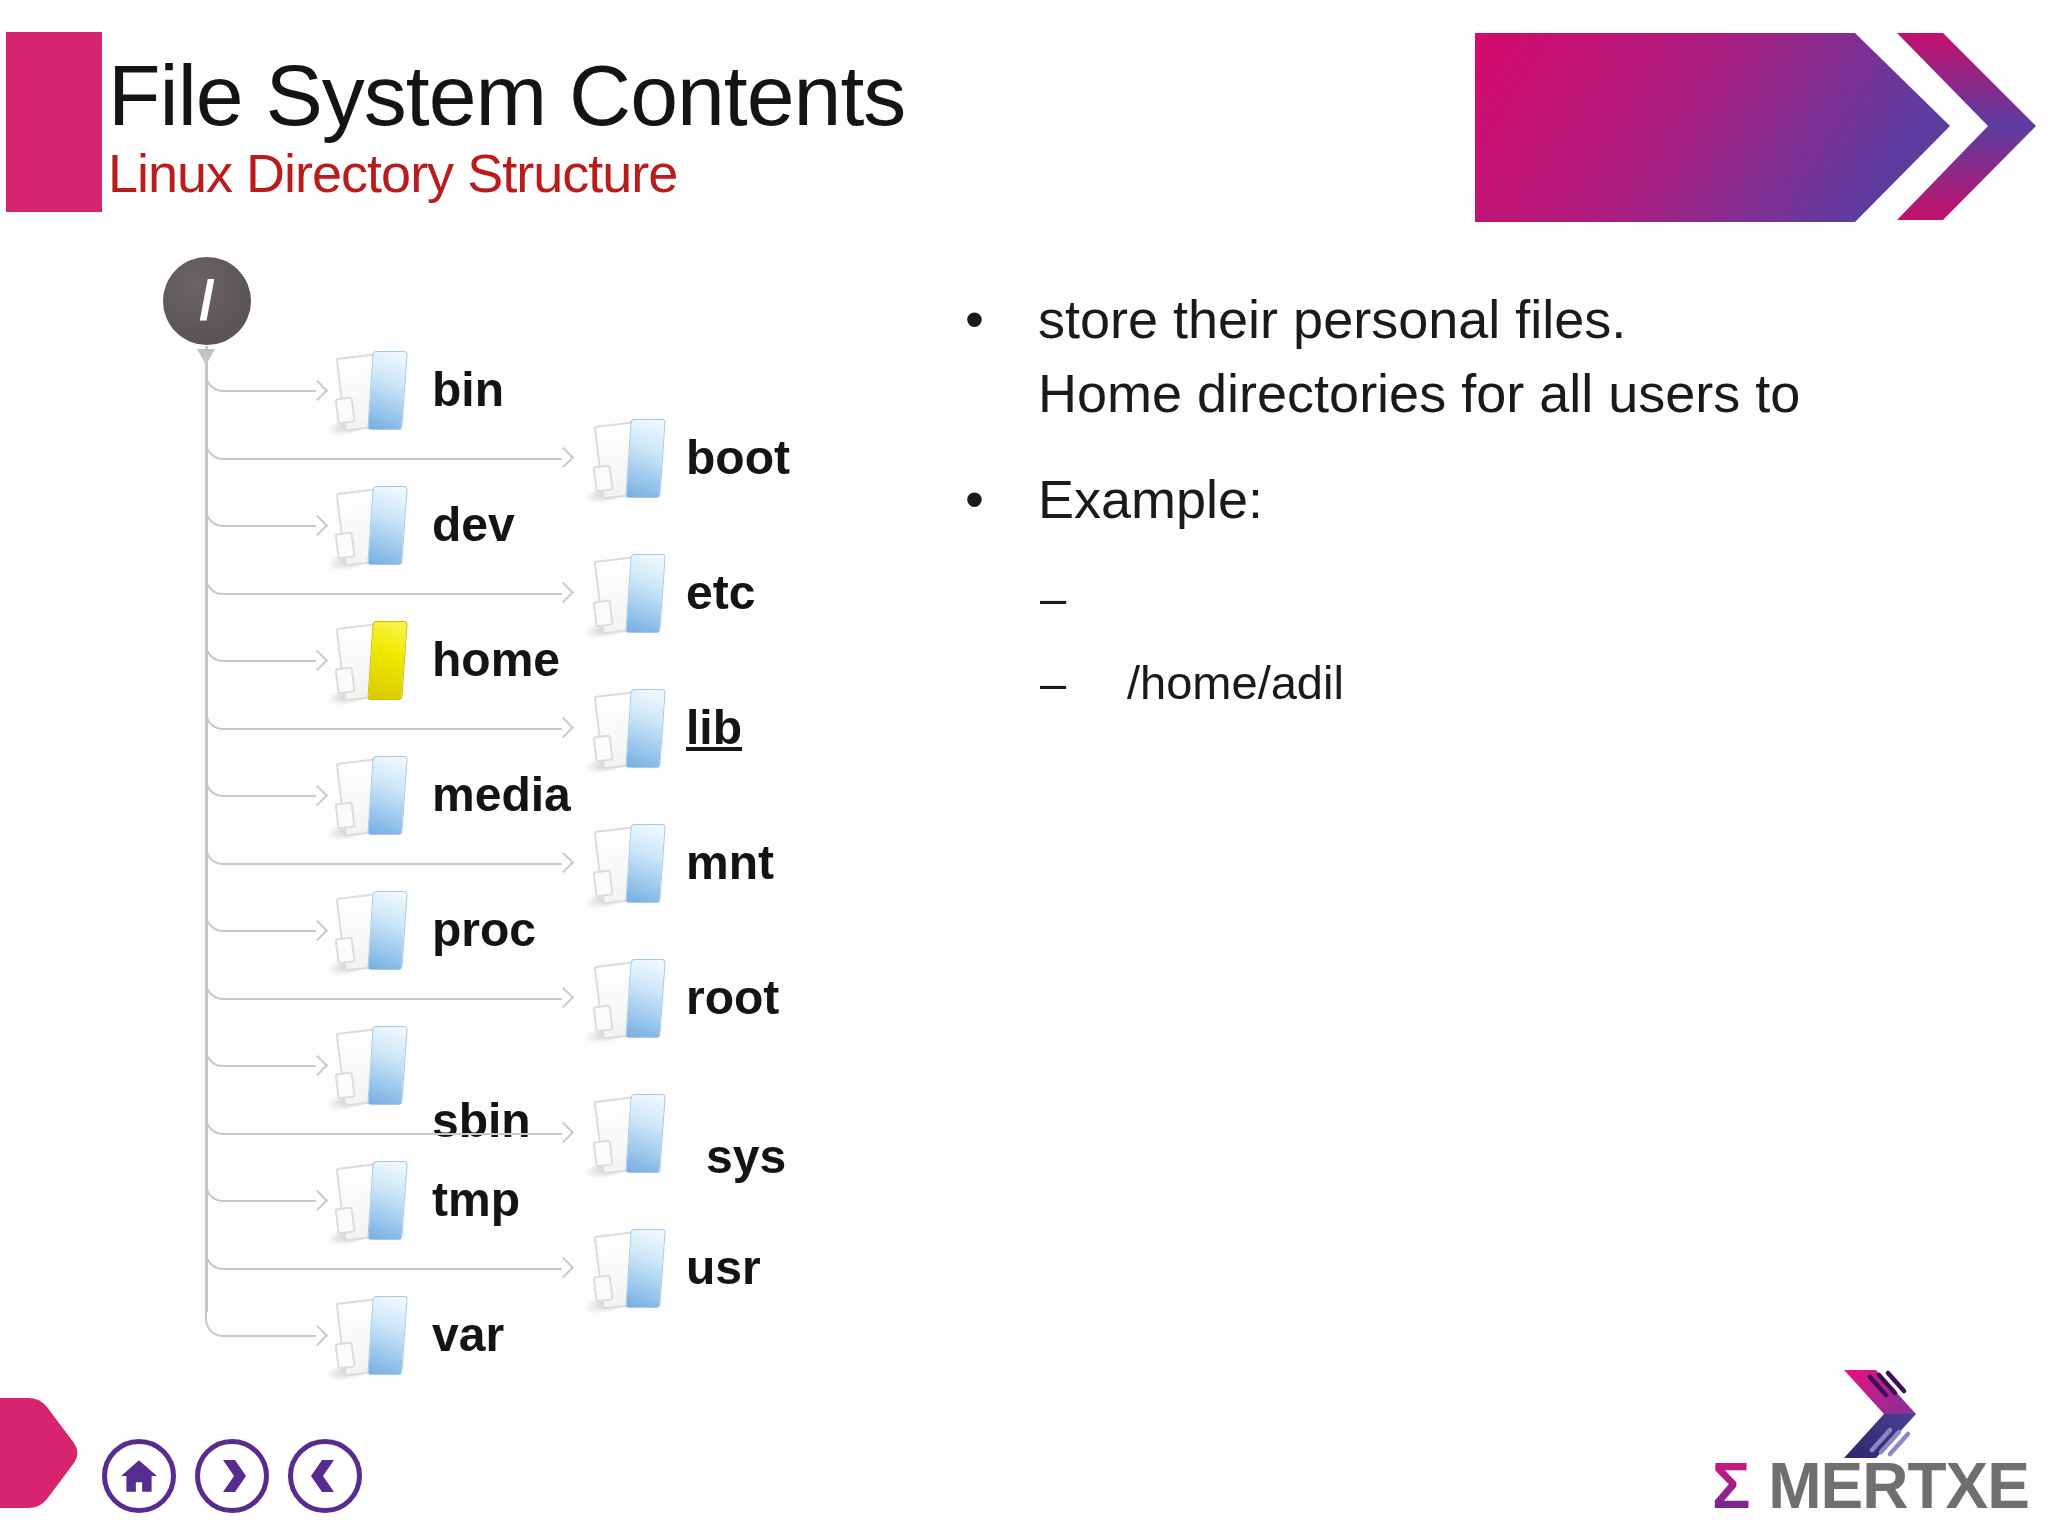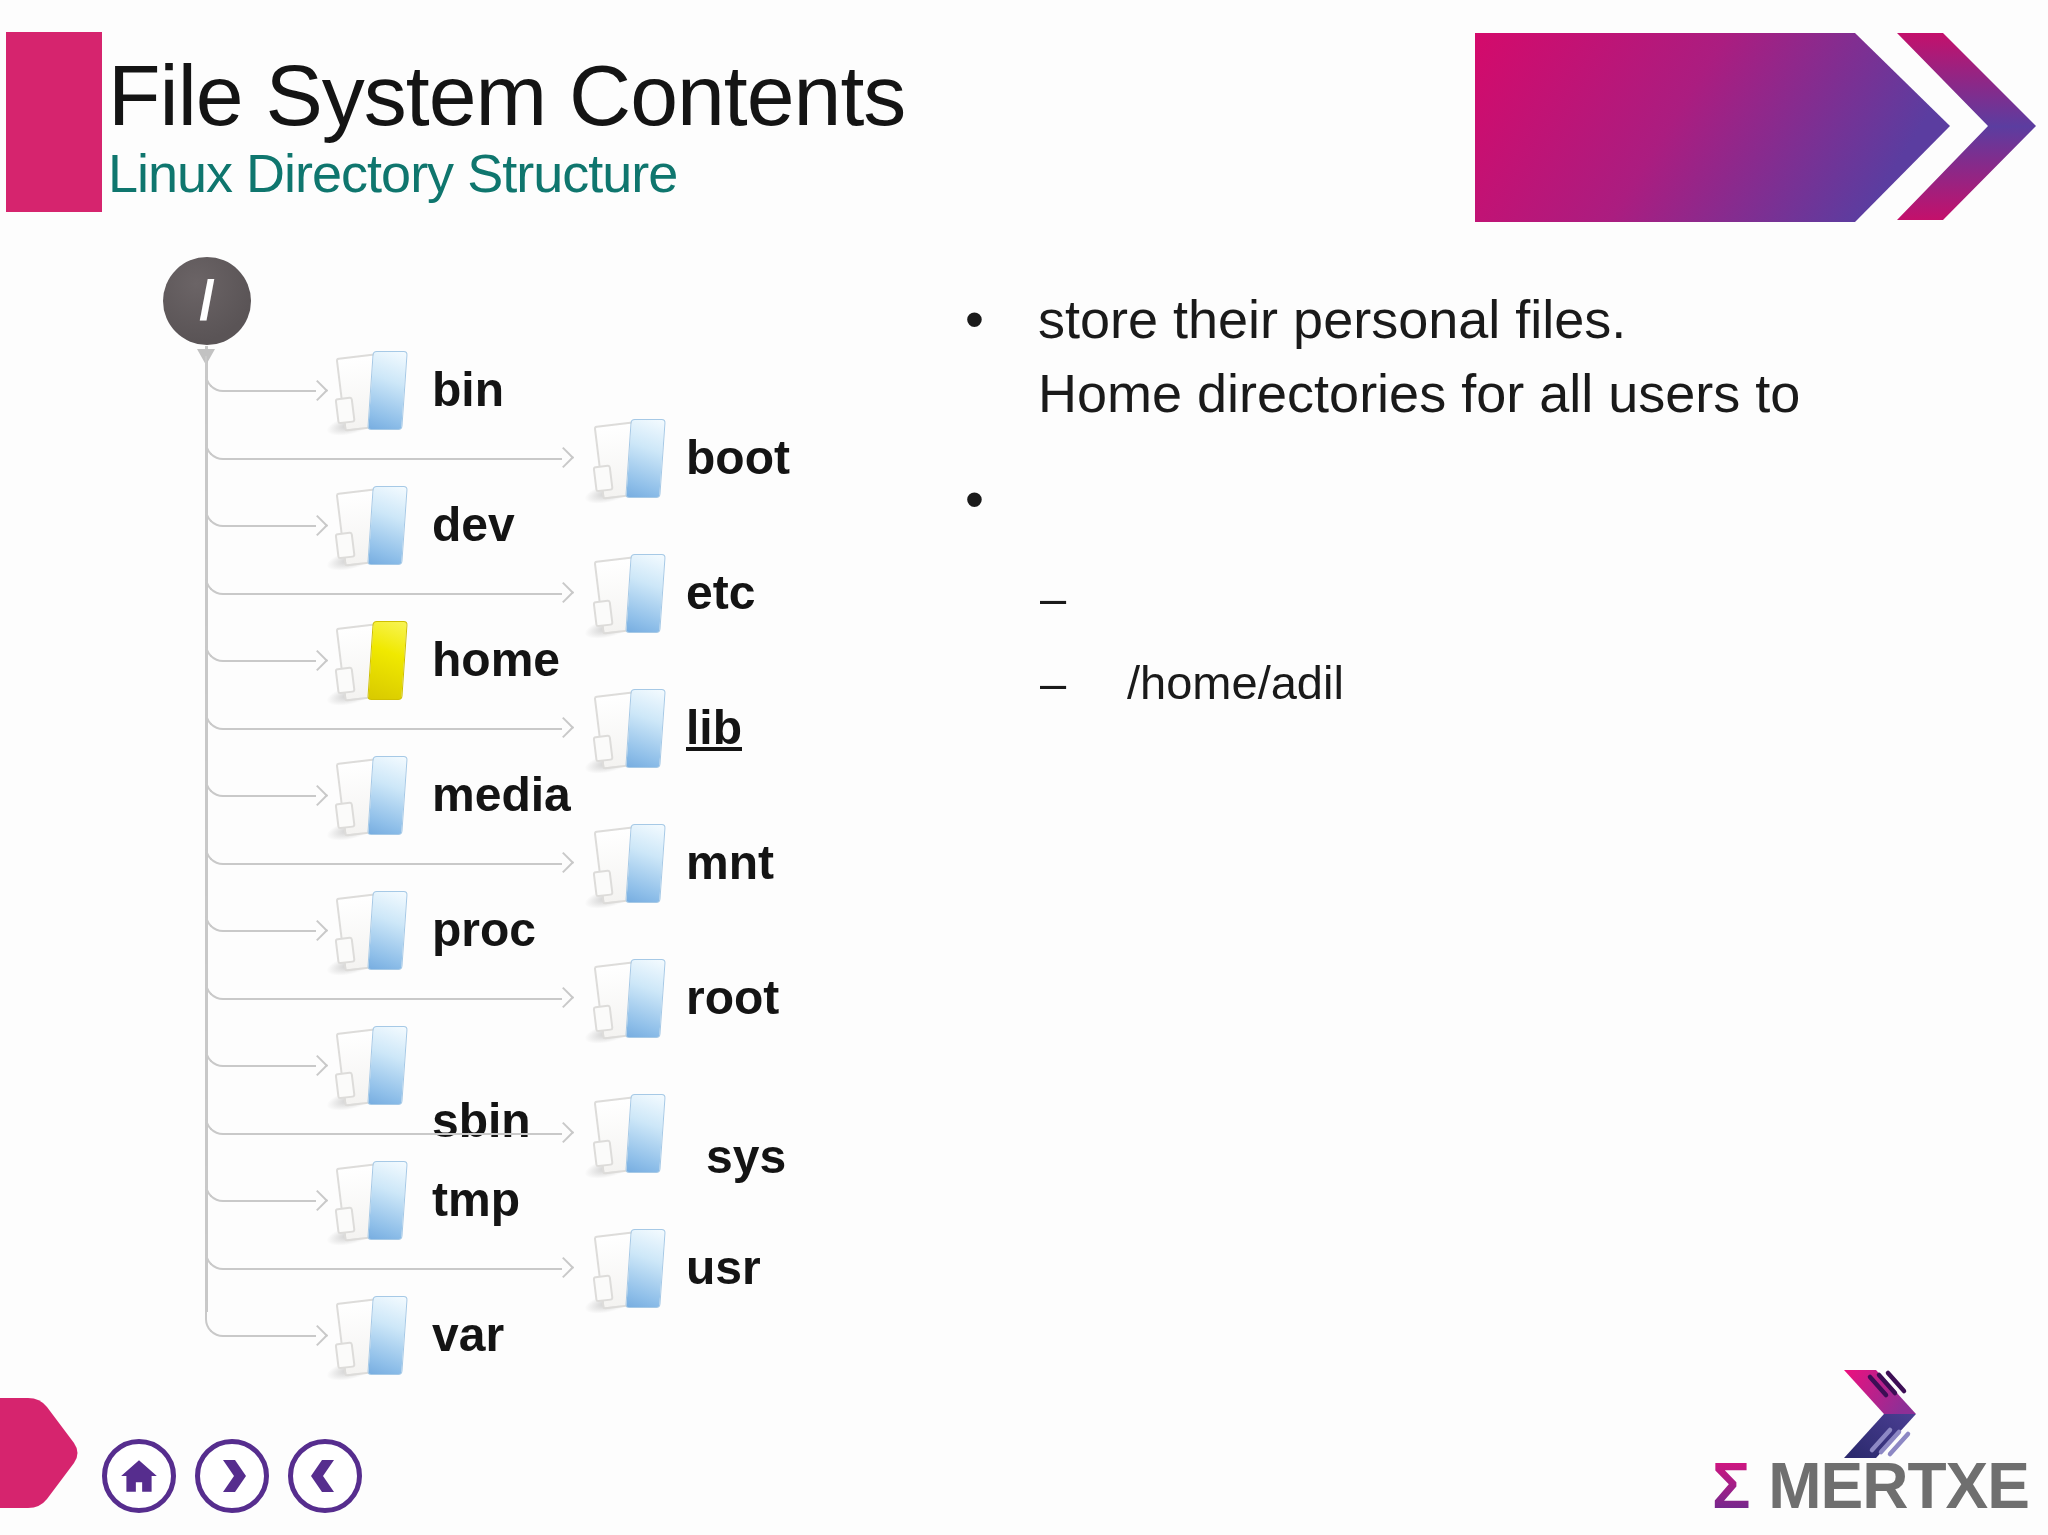--- a/index.html
+++ b/index.html
@@ -7,21 +7,21 @@
     width:2048px;height:1535px;position:relative;overflow:hidden;
     background:#fdfdfd;
     font-family:"Liberation Sans", sans-serif;
     -webkit-font-smoothing:antialiased;
   }
   .abs{position:absolute;}
 
   
   .accent-bar{left:6px;top:32px;width:96px;height:180px;background:#d6246e;}
   .title{left:108px;top:52px;font-size:86px;line-height:1.0;color:#141414;letter-spacing:-1px;}
-  .subtitle{left:108px;top:146px;font-size:54px;line-height:1.0;color:#0f766e;letter-spacing:-1px;}
+  .subtitle{left:108px;top:146px;font-size:54px;line-height:1.0;color:#b91c1c;letter-spacing:-1px;}
   .header-graphic{left:1470px;top:30px;width:575px;height:198px;}
 
   
   .root-circle{
     left:163px;top:257px;width:88px;height:88px;border-radius:50%;
     background:radial-gradient(circle at 38% 30%, #6b6466 0%, #5a5456 70%);
     display:flex;align-items:center;justify-content:center;
   }
   .root-slash{color:#ffffff;font-size:56px;font-weight:bold;transform:translateY(-2px);}
   .trunk{left:205px;top:346px;width:2.5px;height:966px;background:#c8c8c8;}
@@ -229,20 +229,23 @@
 <div class="abs bullet-row" style="left:965px;top:282px;">
   <span class="bullet-marker">•</span>
   <span class="bullet-lines">
     <div>store their personal files.</div>
     <div>Home directories for all users to</div>
   </span>
 </div>
 
 <div class="abs bullet-row" style="left:965px;top:462px;">
   <span class="bullet-marker">•</span>
+  <span class="bullet-lines">
+    <div>Example:</div>
+  </span>
 </div>
 
 <div class="abs sub-row" style="left:1040px;top:568px;">
   <span class="sub-marker">–</span>
 </div>
 
 <div class="abs sub-row" style="left:1040px;top:653px;">
   <span class="sub-marker">–</span>
   <span class="sub-text">/home/adil</span>
 </div>

